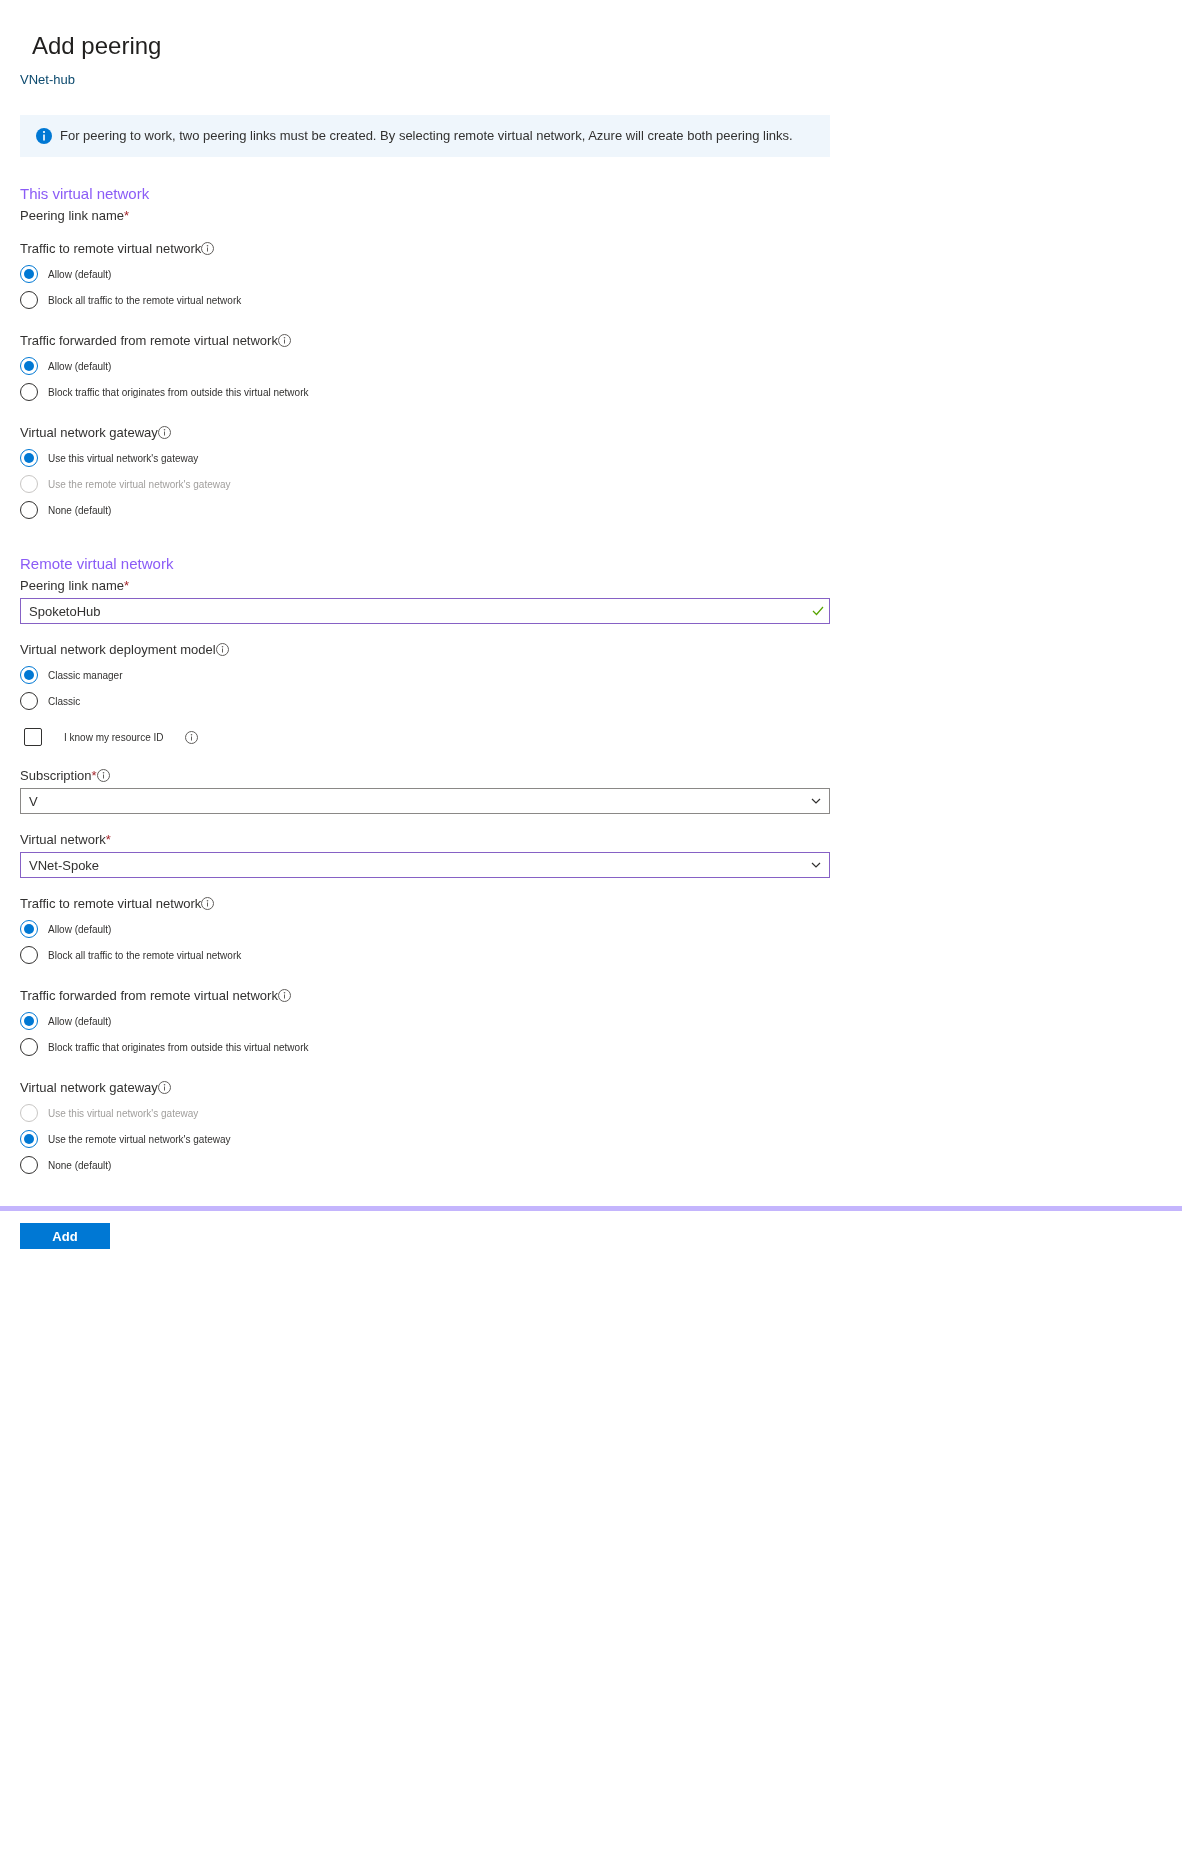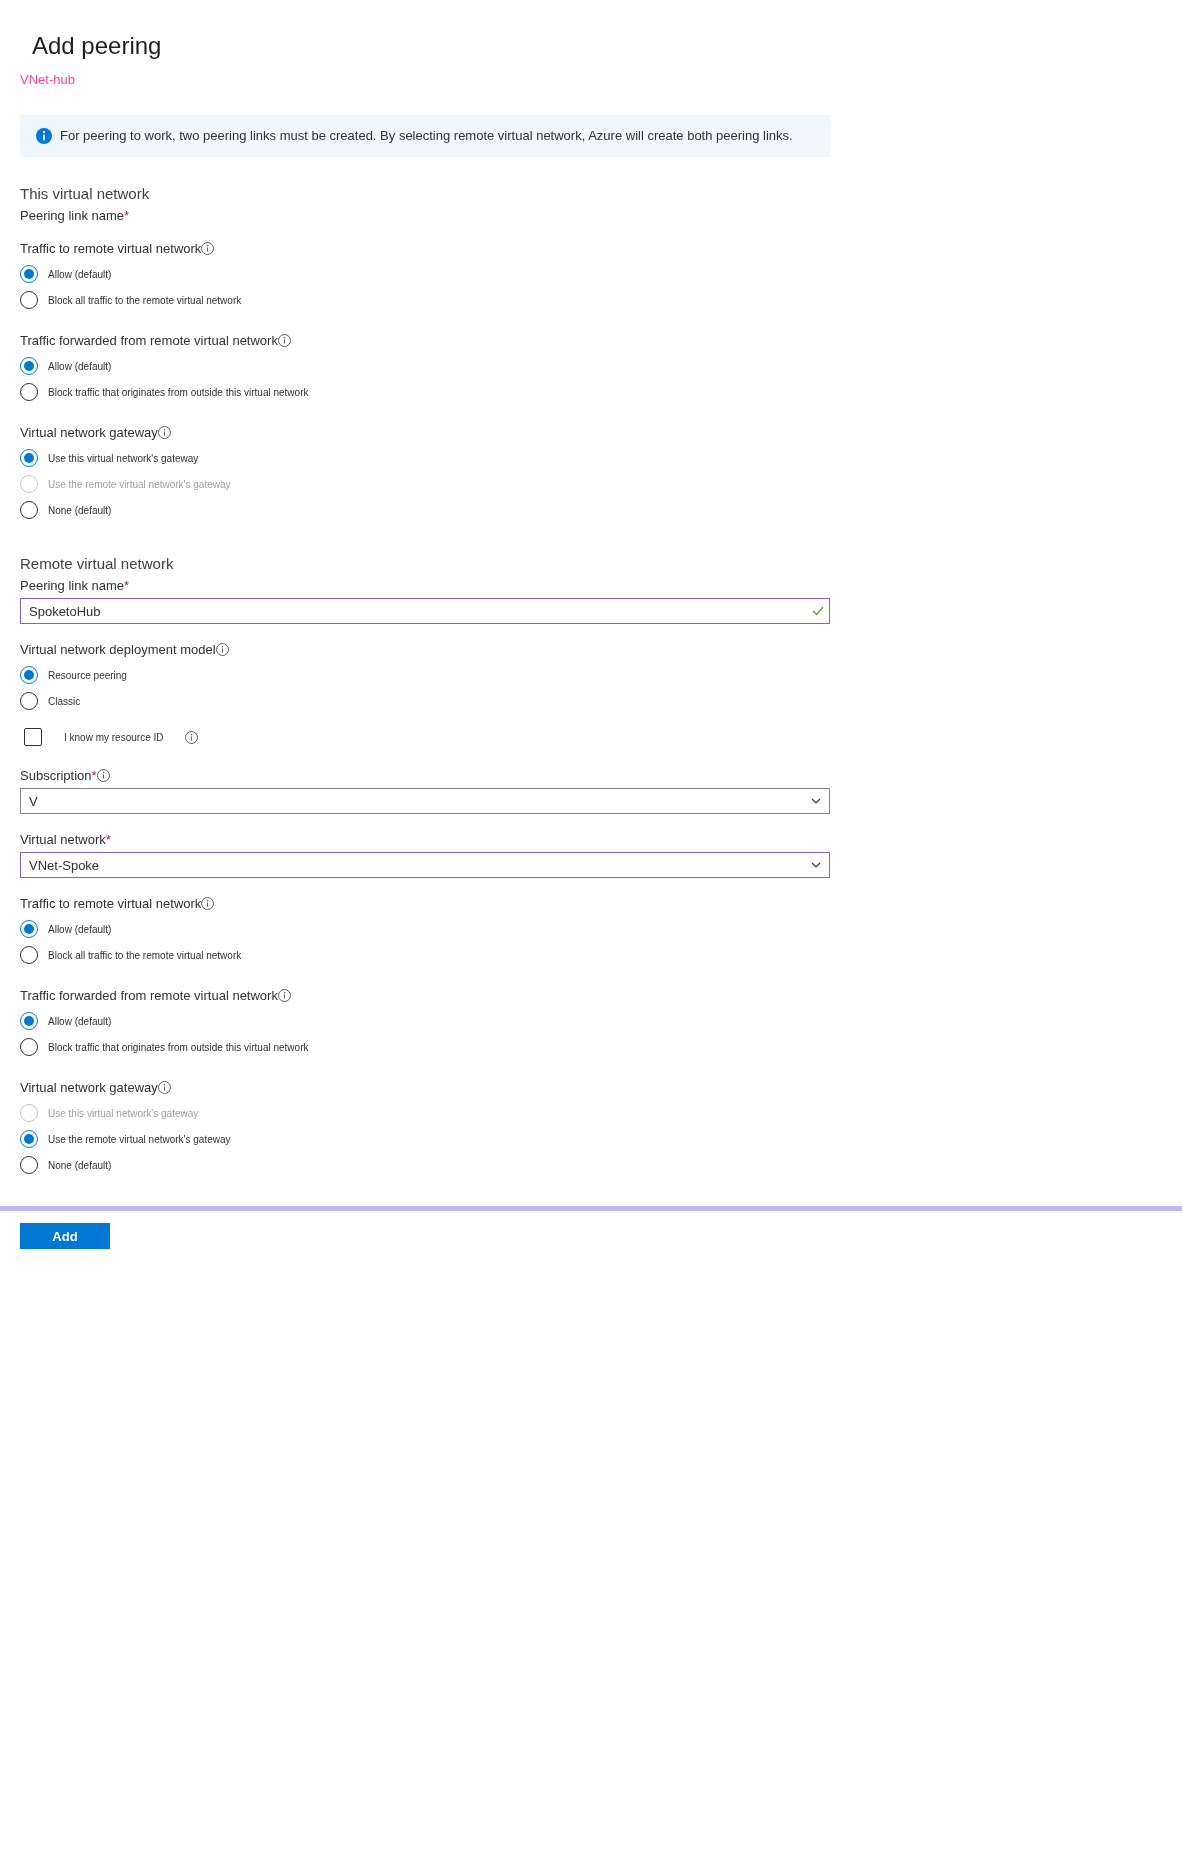--- a/index.html
+++ b/index.html
@@ -13,39 +13,39 @@
     width: 1182px;
   }
   .header-title {
     font-size: 24px;
     font-weight: 400;
     margin: 12px;
     color: #201f1e;
   }
   .header-subtitle {
     font-size: 13px;
-    color: #ec4899;
+    color: #0c4a6e;
     margin-top: 10px;
     margin-bottom: 28px;
   }
   .info-banner {
     display: flex;
     align-items: flex-start;
     gap: 8px;
     background: #eff6fc;
     padding: 12px 16px;
     margin-bottom: 28px;
     max-width: 810px;
   }
   .info-banner svg { flex-shrink: 0; margin-top:1px; }
   .info-banner-text { font-size: 13px; line-height: 18px; color: #323130; }
   .section-title {
     font-size: 15px;
     font-weight: 400;
-    color: #404040;
+    color: #8b5cf6;
     margin-top: 8px;
     margin-bottom: 6px;
   }
   .field-label {
     font-size: 13px;
     color: #323130;
     margin-top: 6px;
     margin-bottom: 5px;
     display: flex;
     align-items: center;
@@ -276,21 +276,21 @@
         <circle cx="6.5" cy="6.5" r="6" stroke="#605e5c" stroke-width="1" fill="none"></circle>
         <rect x="6" y="5.5" width="1" height="4" fill="#605e5c"></rect>
         <circle cx="6.5" cy="3.7" r="0.8" fill="#605e5c"></circle>
       </svg>
   </div>
   <div class="radio-group" style="margin-bottom:10px;">
     <div class="radio-row">
       <div class="radio-circle selected">
           <div class="radio-dot"></div>
         </div>
-      <span class="radio-label">Resource peering</span>
+      <span class="radio-label">Classic manager</span>
     </div>
     <div class="radio-row">
       <div class="radio-circle"></div>
       <span class="radio-label">Classic</span>
     </div>
   </div>
 
   <div class="checkbox-row">
     <div class="checkbox-box"></div>
     <span class="radio-label">I know my resource ID</span>

